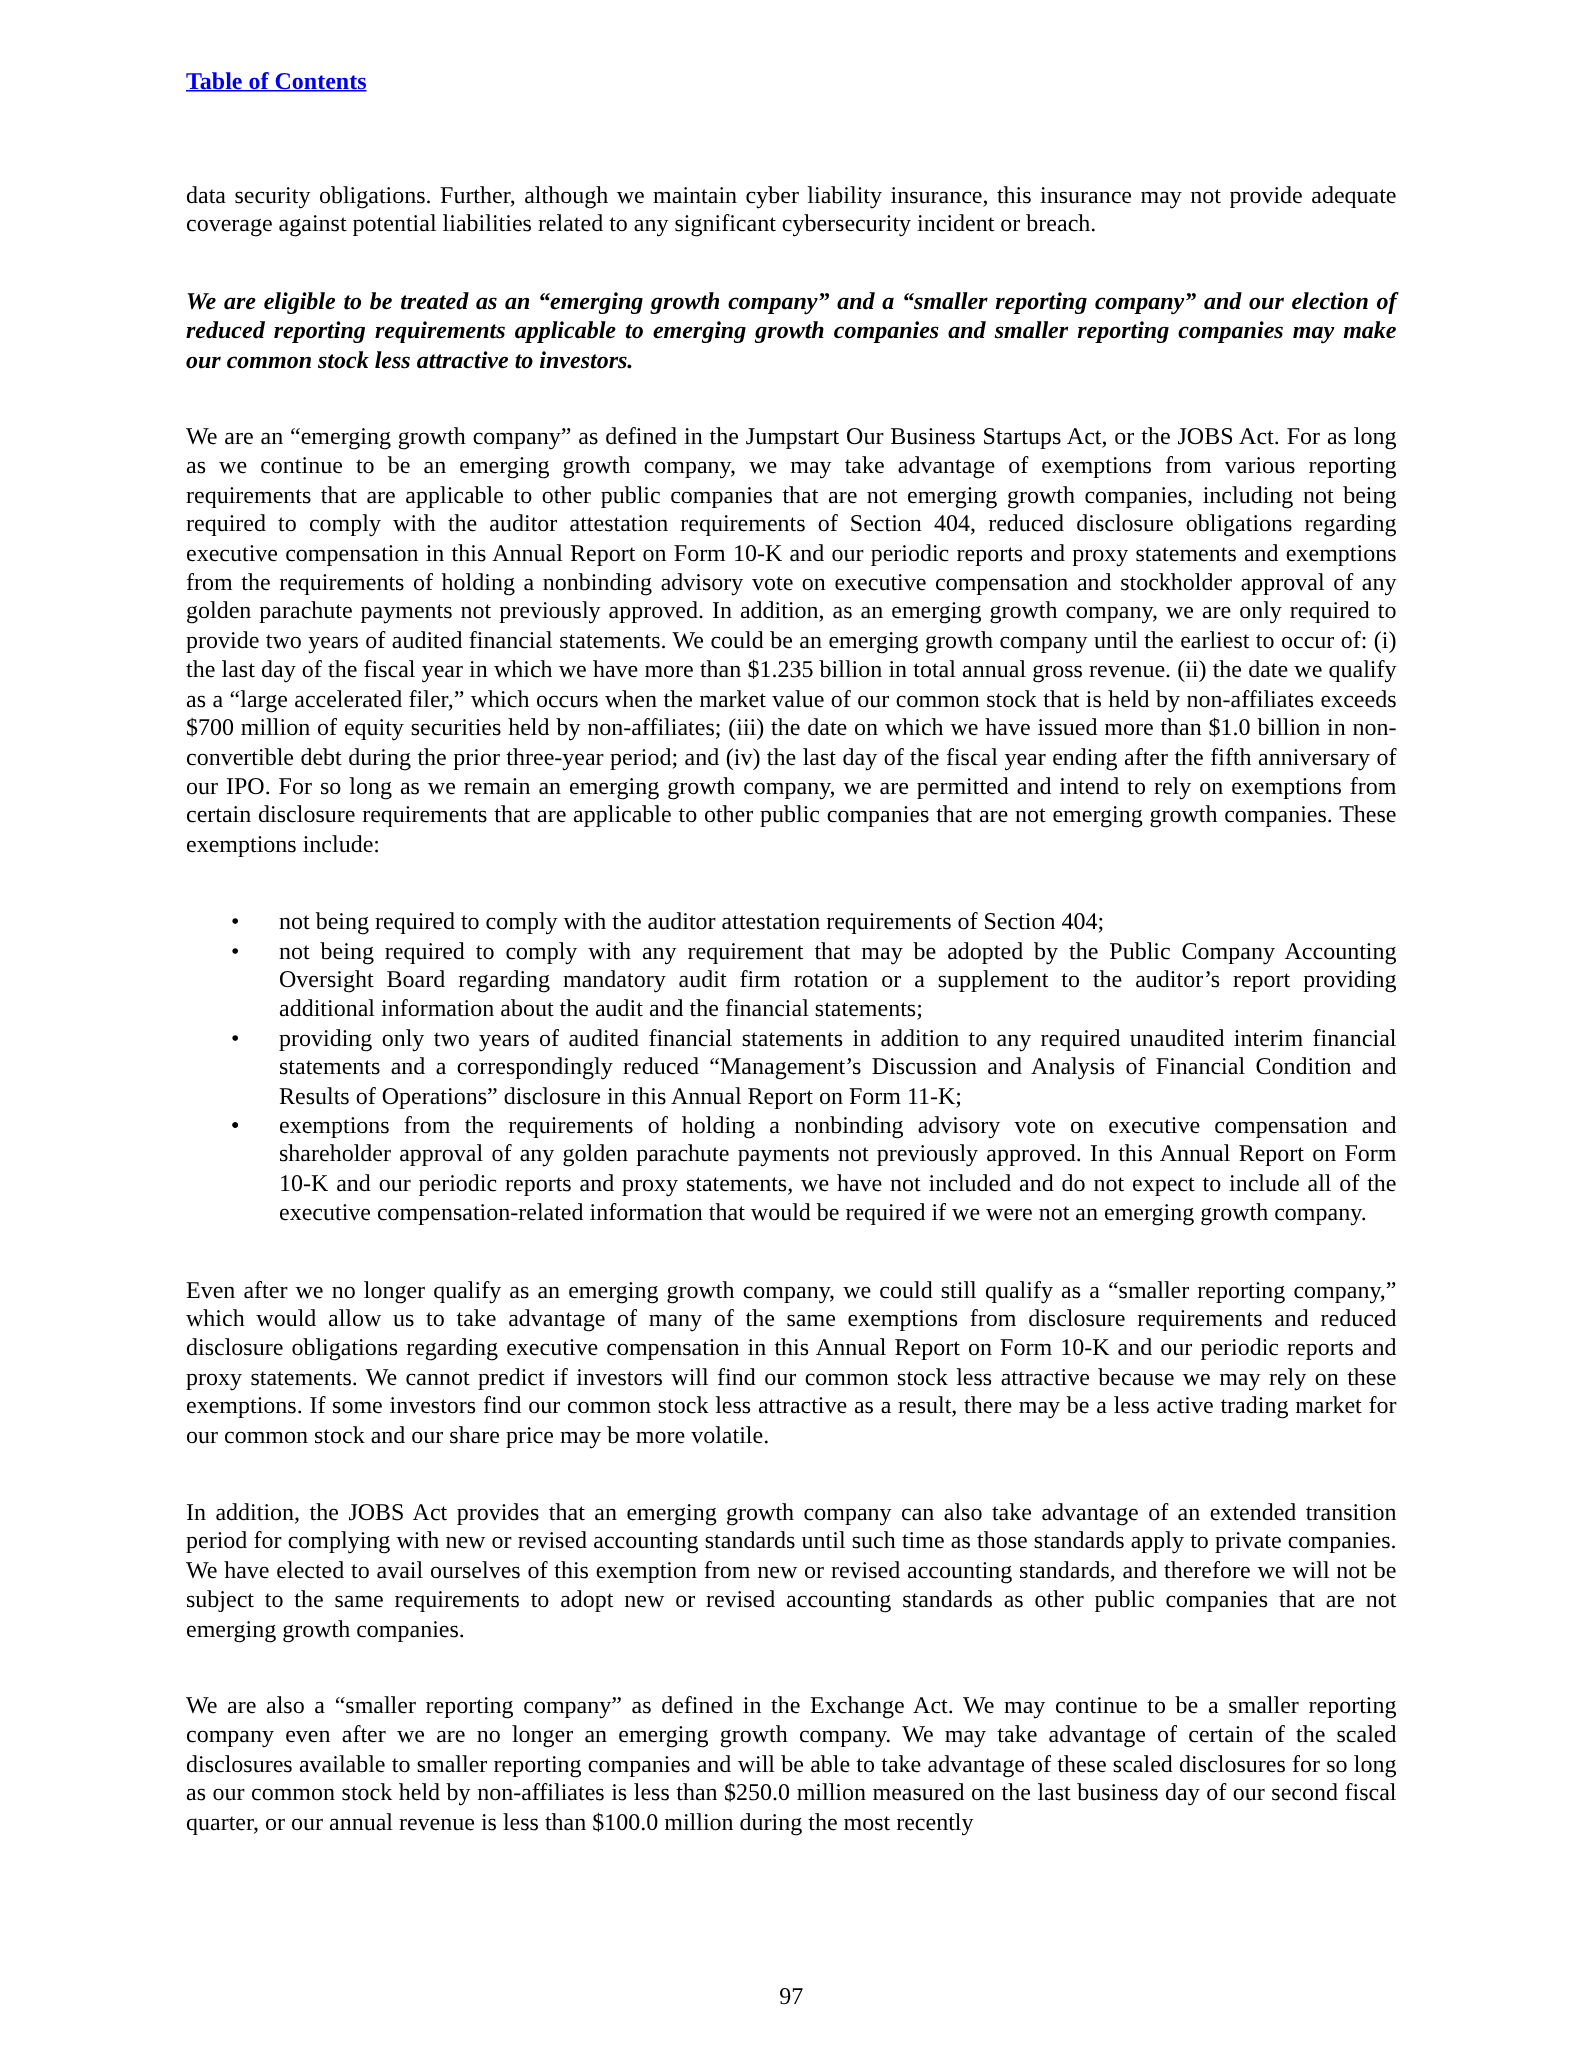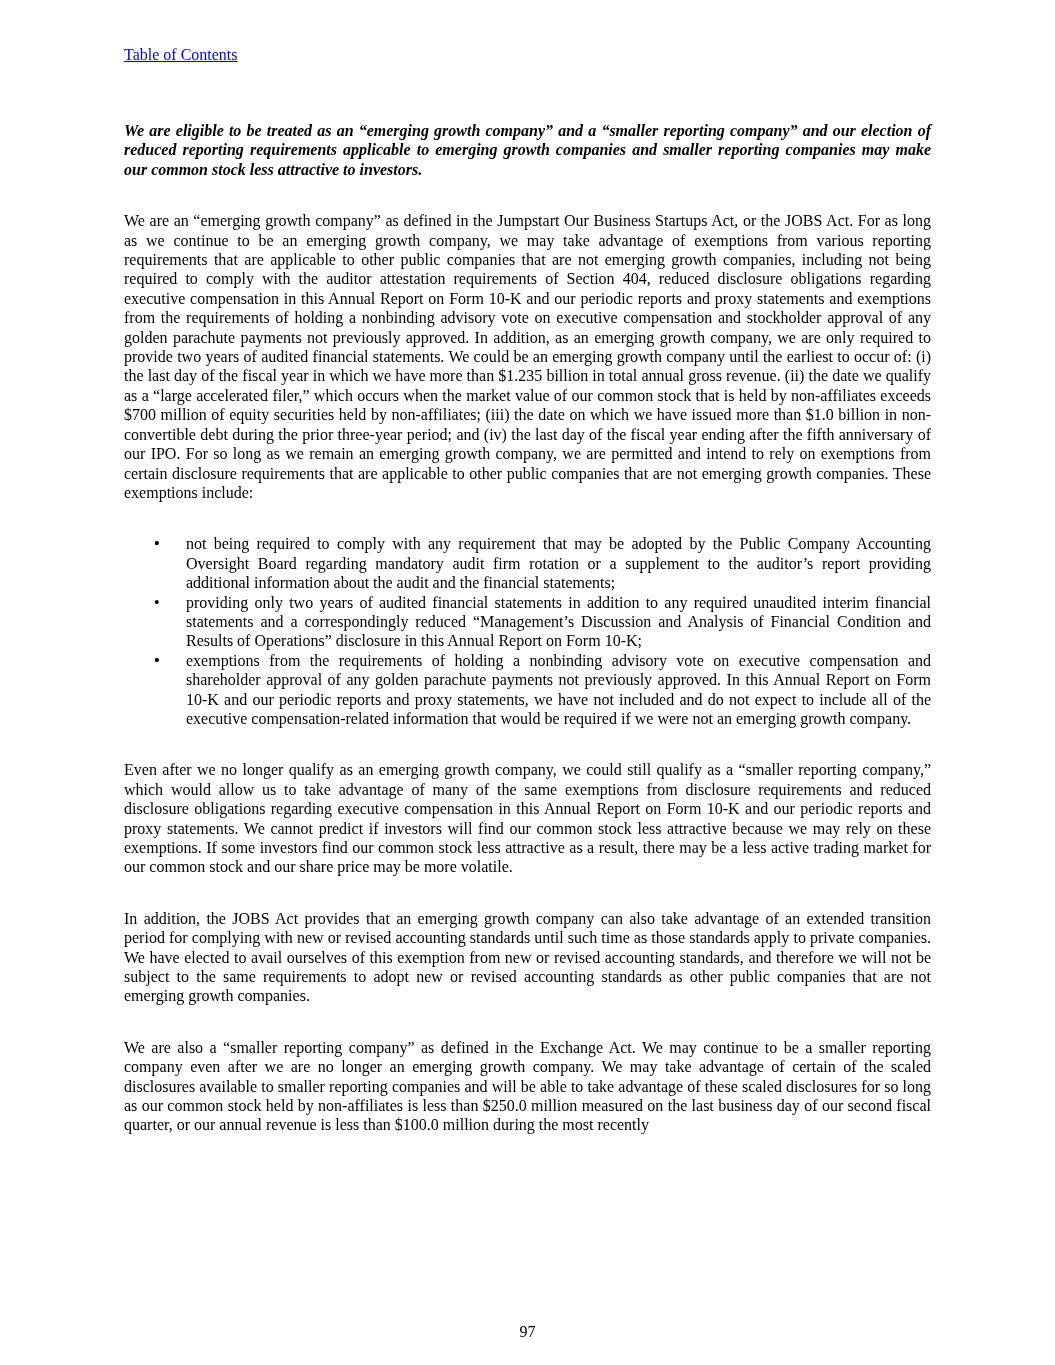--- a/index.html
+++ b/index.html
@@ -17,20 +17,21 @@
     }
     .toc-link {
       position: absolute;
       left: 124px;
       top: 45px;
       font-size: 16px;
       line-height: 19px;
       color: #0000ee;
       text-decoration: underline;
       cursor: pointer;
+      font-weight: bold;
     }
     .content {
       position: absolute;
       left: 124px;
       top: 121px;
       width: 807px;
       font-size: 16px;
       line-height: 19.4px;
     }
     .content p {
@@ -72,36 +73,38 @@
       font-size: 16px;
       line-height: 19px;
     }
   </style>
 </head>
 <body>
 
 <a class="toc-link">Table of Contents</a>
 
 <div class="content">
+  <p>data security obligations. Further, although we maintain cyber liability insurance, this insurance may not provide adequate coverage against potential liabilities related to any significant cybersecurity incident or breach.</p>
 
   <p class="risk-heading">We are eligible to be treated as an “emerging growth company” and a “smaller reporting company” and our election of reduced reporting requirements applicable to emerging growth companies and smaller reporting companies may make our common stock less attractive to investors.</p>
 
   <p>We are an “emerging growth company” as defined in the Jumpstart Our Business Startups Act, or the JOBS Act. For as long as we continue to be an emerging growth company, we may take advantage of exemptions from various reporting requirements that are applicable to other public companies that are not emerging growth companies, including not being required to comply with the auditor attestation requirements of Section 404, reduced disclosure obligations regarding executive compensation in this Annual Report on Form 10-K and our periodic reports and proxy statements and exemptions from the requirements of holding a nonbinding advisory vote on executive compensation and stockholder approval of any golden parachute payments not previously approved. In addition, as an emerging growth company, we are only required to provide two years of audited financial statements. We could be an emerging growth company until the earliest to occur of: (i) the last day of the fiscal year in which we have more than $1.235 billion in total annual gross revenue. (ii) the date we qualify as a “large accelerated filer,” which occurs when the market value of our common stock that is held by non-affiliates exceeds $700 million of equity securities held by non-affiliates; (iii) the date on which we have issued more than $1.0 billion in non-convertible debt during the prior three-year period; and (iv) the last day of the fiscal year ending after the fifth anniversary of our IPO. For so long as we remain an emerging growth company, we are permitted and intend to rely on exemptions from certain disclosure requirements that are applicable to other public companies that are not emerging growth companies. These exemptions include:</p>
 
   <ul class="bullets">
     <li>
       <span class="bullet">•</span>
+      <span>not being required to comply with the auditor attestation requirements of Section 404;</span>
     </li>
     <li>
       <span class="bullet">•</span>
       <span>not being required to comply with any requirement that may be adopted by the Public Company Accounting Oversight Board regarding mandatory audit firm rotation or a supplement to the auditor’s report providing additional information about the audit and the financial statements;</span>
     </li>
     <li>
       <span class="bullet">•</span>
-      <span>providing only two years of audited financial statements in addition to any required unaudited interim financial statements and a correspondingly reduced “Management’s Discussion and Analysis of Financial Condition and Results of Operations” disclosure in this Annual Report on Form 10-K;</span>
+      <span>providing only two years of audited financial statements in addition to any required unaudited interim financial statements and a correspondingly reduced “Management’s Discussion and Analysis of Financial Condition and Results of Operations” disclosure in this Annual Report on Form 11-K;</span>
     </li>
     <li>
       <span class="bullet">•</span>
     </li>
     <li>
       <span class="bullet">•</span>
       <span>exemptions from the requirements of holding a nonbinding advisory vote on executive compensation and shareholder approval of any golden parachute payments not previously approved. In this Annual Report on Form 10-K and our periodic reports and proxy statements, we have not included and do not expect to include all of the executive compensation-related information that would be required if we were not an emerging growth company.</span>
     </li>
   </ul>
 

